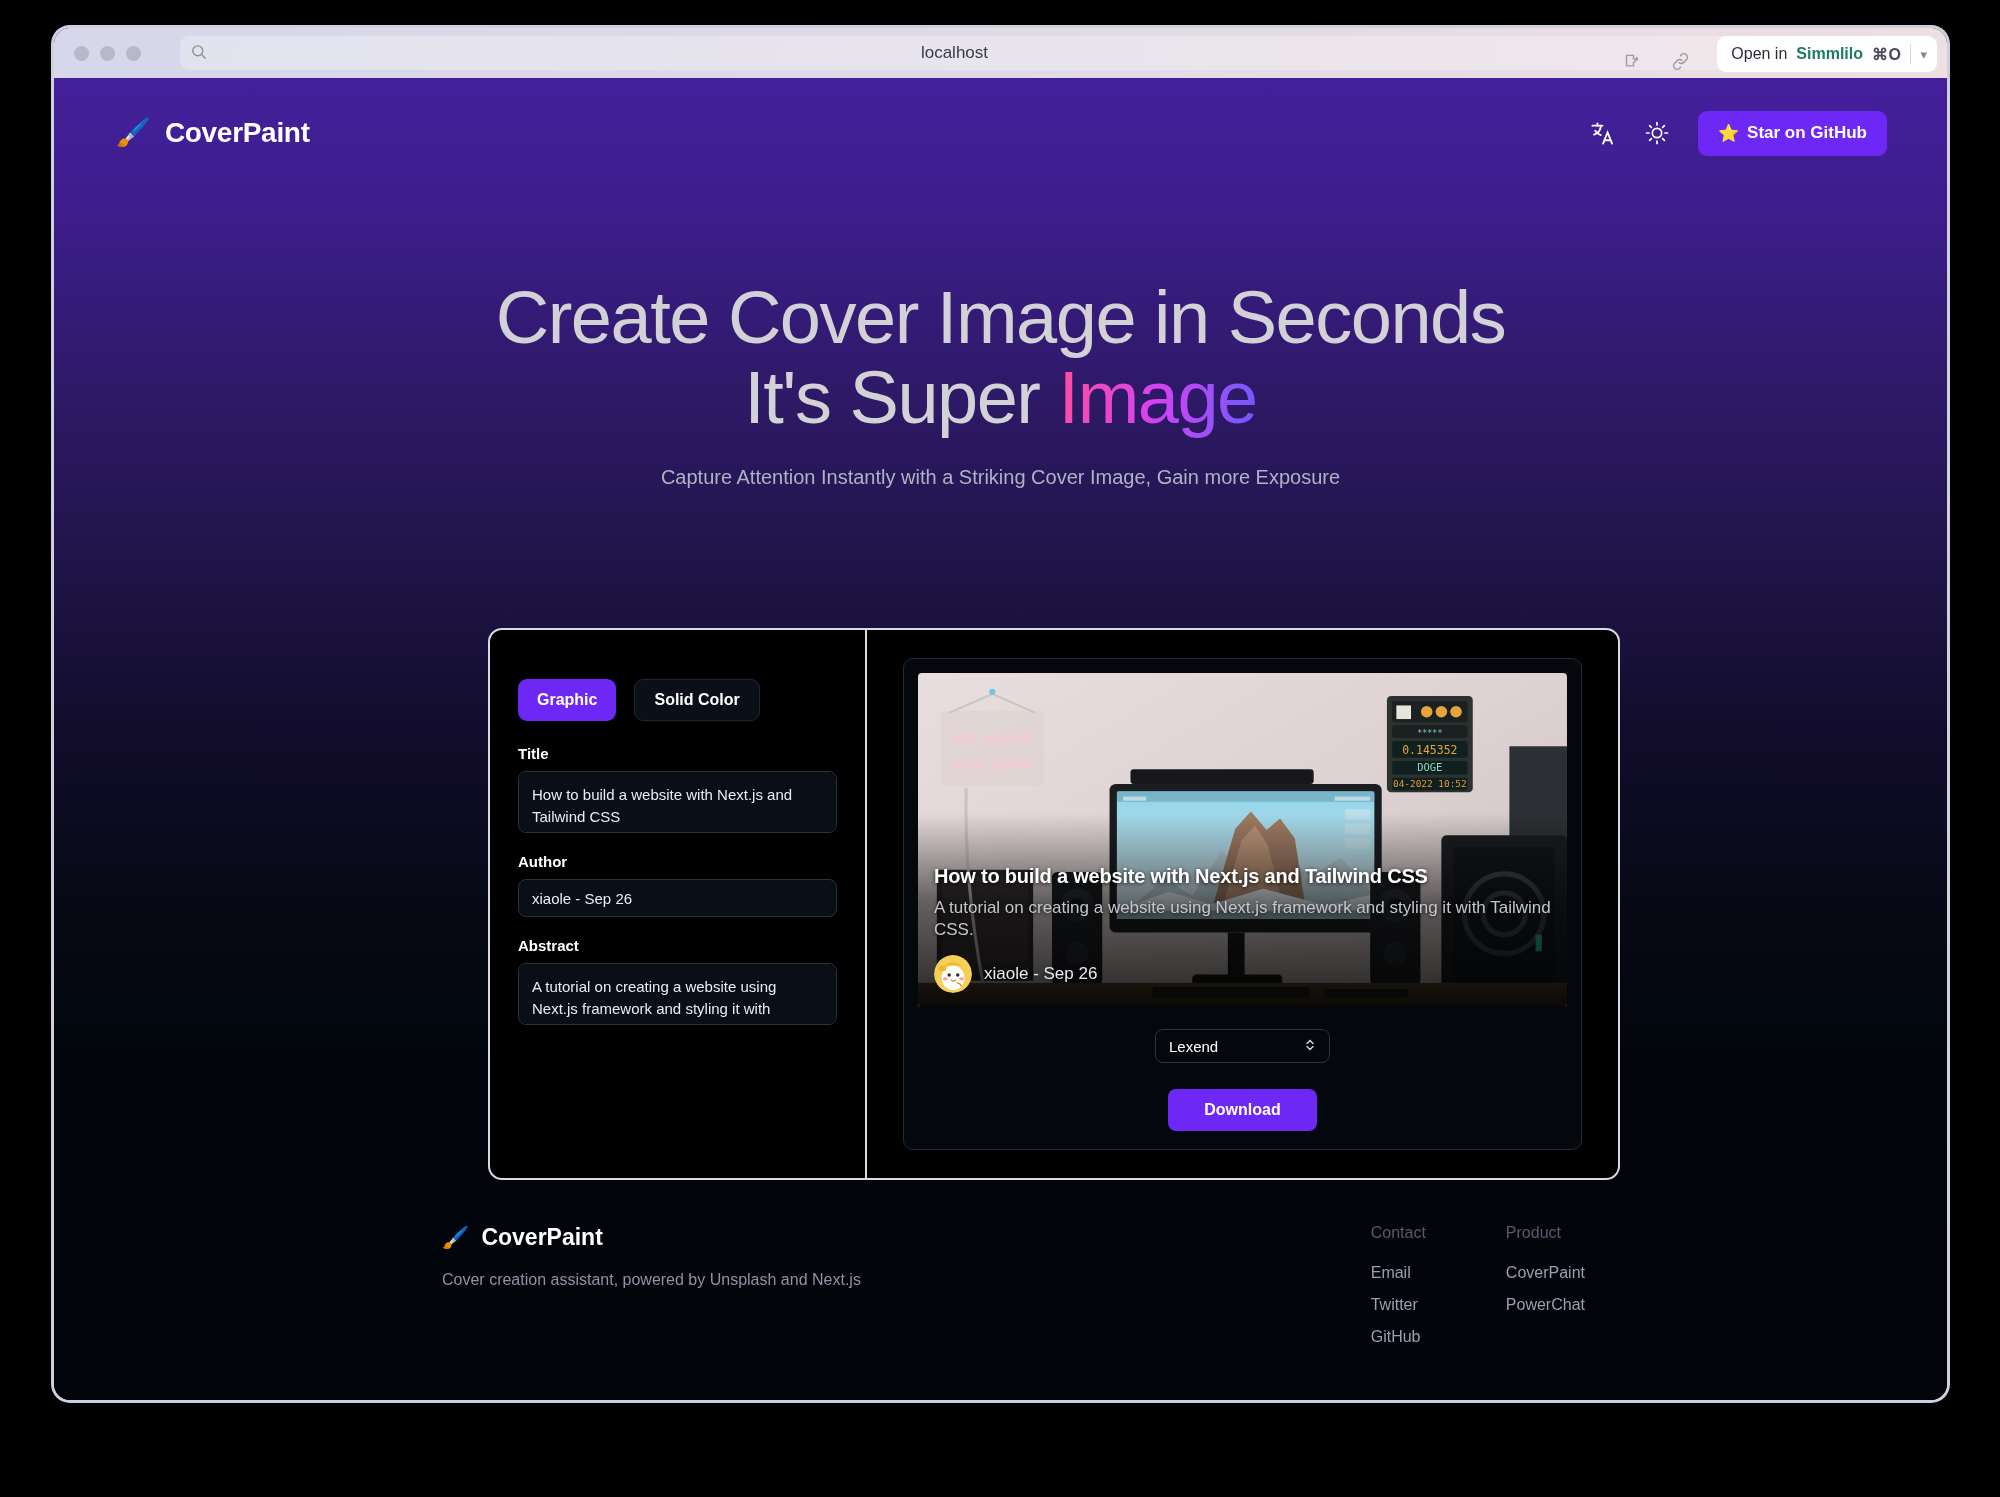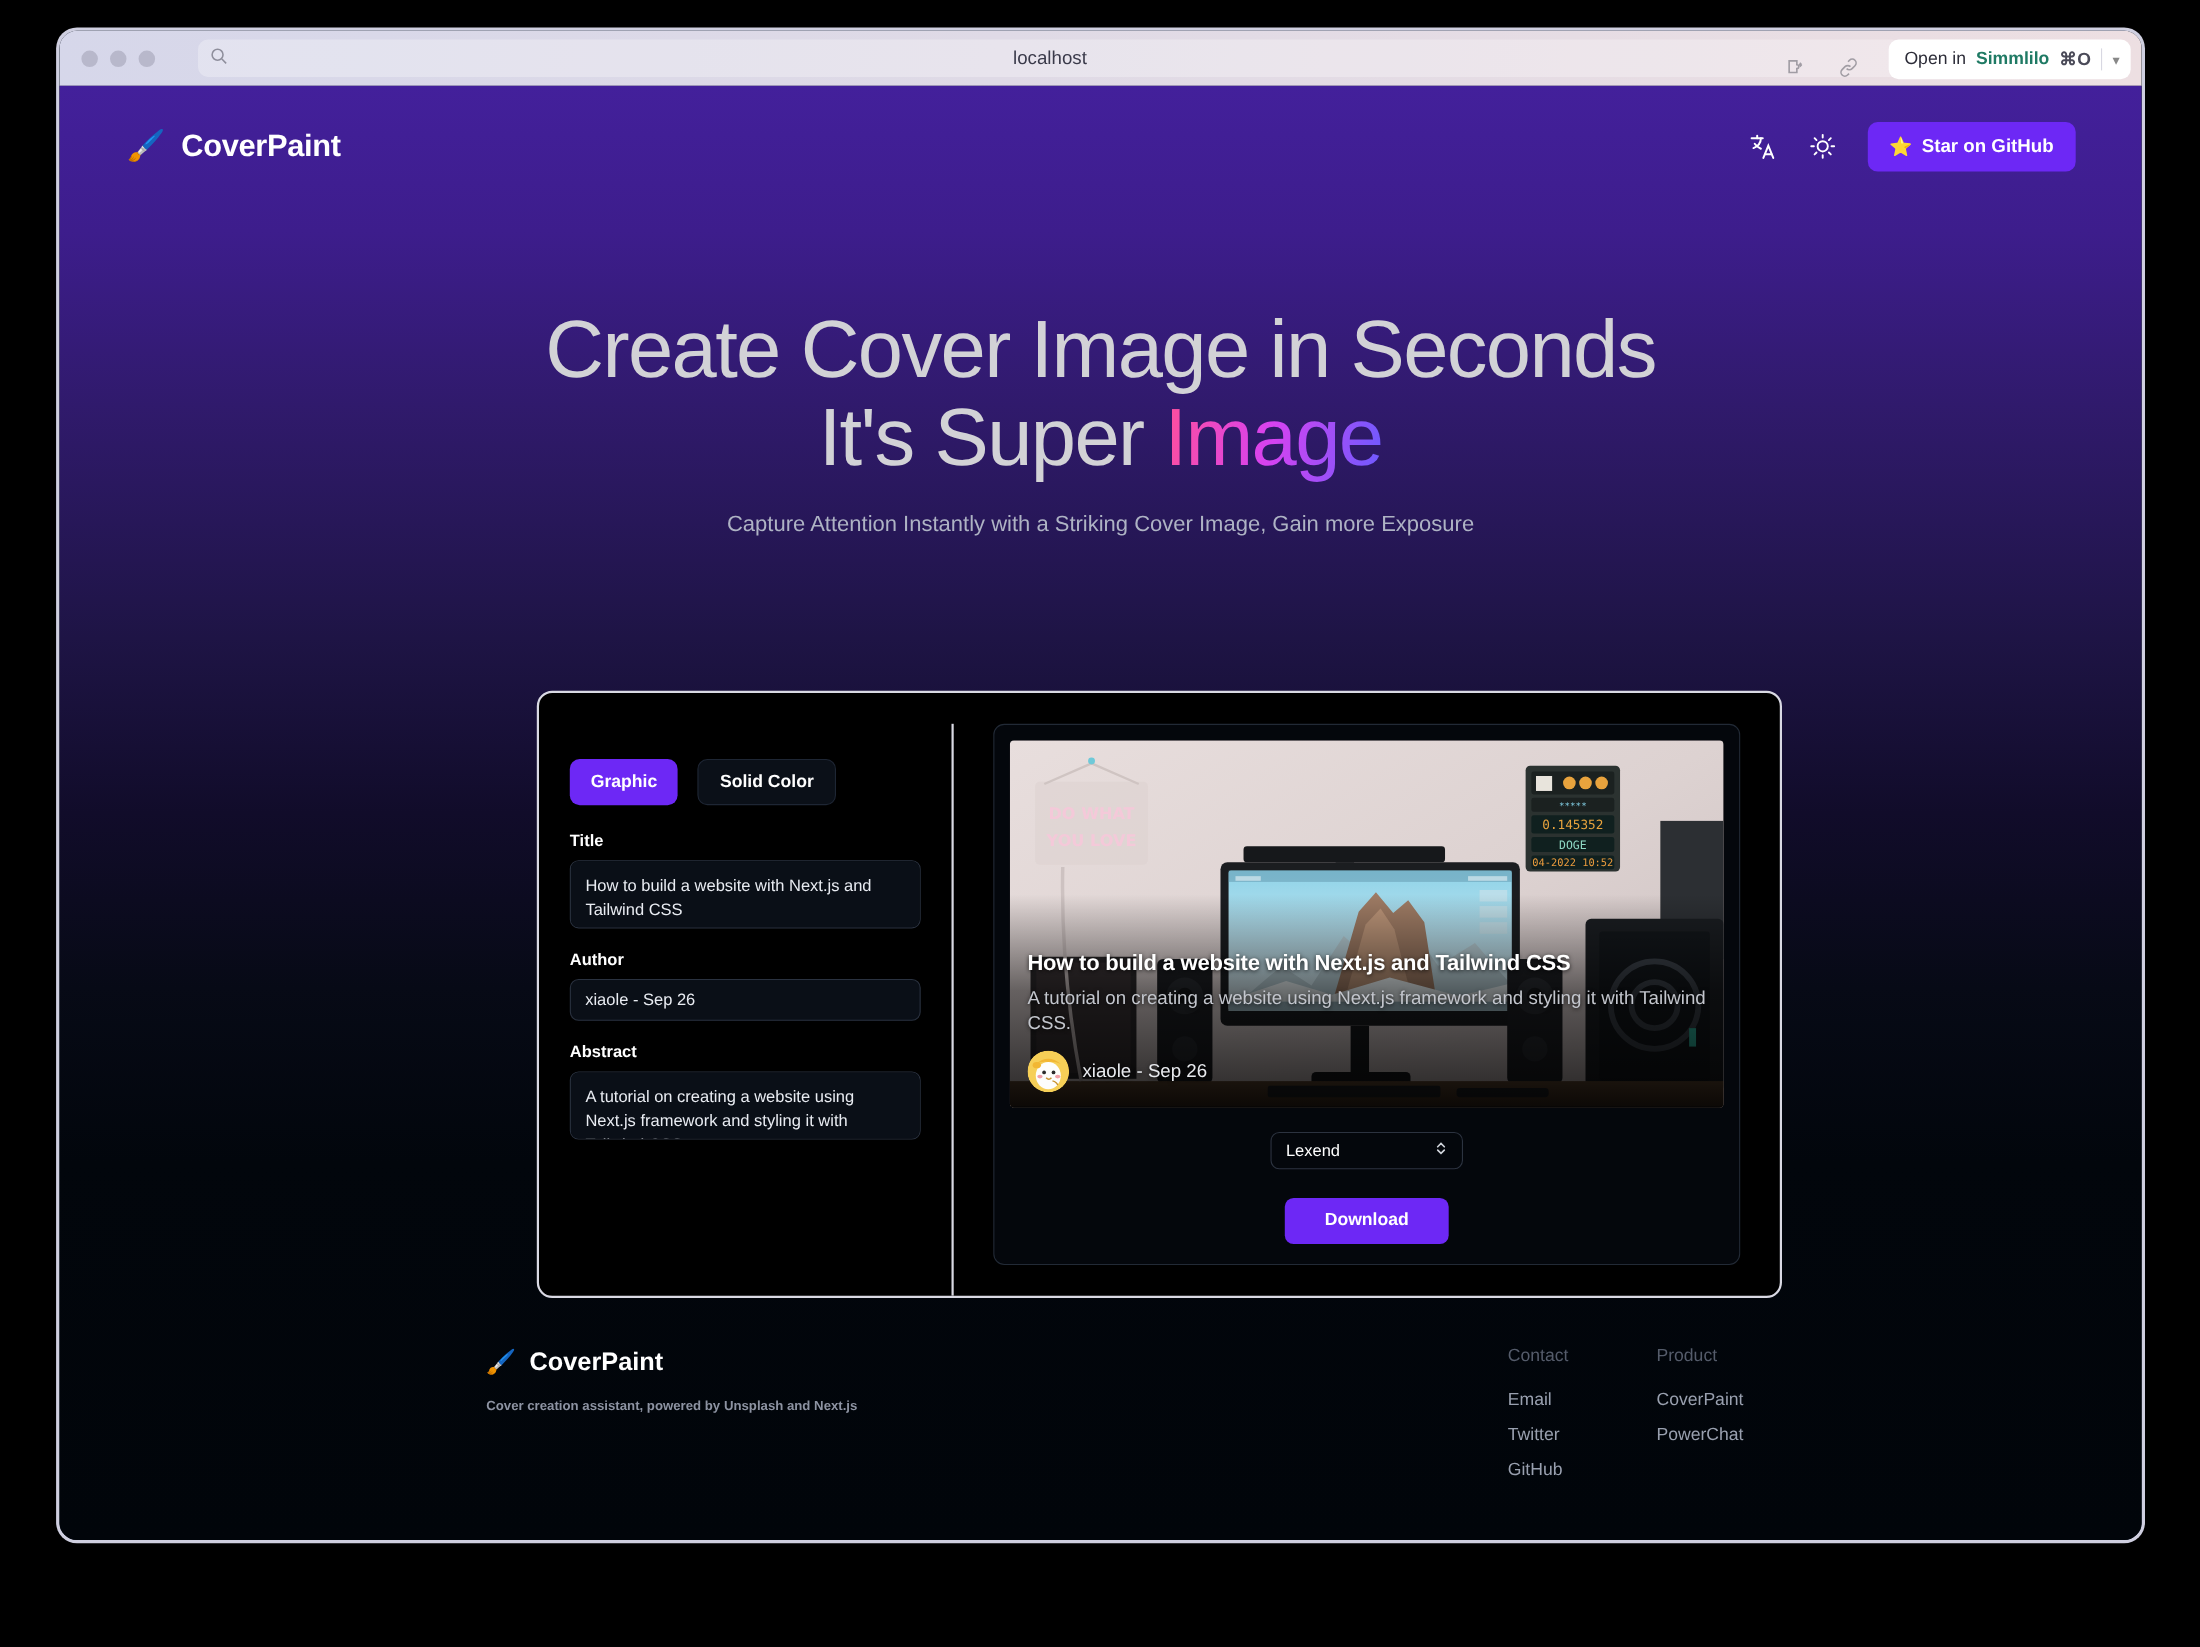--- a/index.html
+++ b/index.html
@@ -95,21 +95,21 @@
     margin-top: 28px; font-size: 20px; color: #aeb3c4;
   }
 
   
   .editor {
     position: absolute; left: 434px; top: 550px;
     width: 1132px; height: 552px;
     border: 2px solid #d9d9e3; border-radius: 14px;
     background: #000; display: flex; overflow: hidden;
   }
-  .left-pane { width: 377px; padding: 32px 28px; border-right: 2px solid #d9d9e3; margin-top: 28px; }
+  .left-pane { width: 377px; padding: 49px 28px; border-right: 2px solid #d9d9e3; }
   .tabs { display: flex; gap: 18px; margin-bottom: 24px; }
   .tab {
     border: none; border-radius: 9px; padding: 11px 19px;
     font-size: 16px; font-weight: bold; color: #fff; cursor: pointer;
     font-family: "Liberation Sans", sans-serif;
   }
   .tab.active { background: #6d28f5; }
   .tab.inactive { background: #0b1018; border: 1px solid #1e2634; }
 
   .field-label { font-size: 15px; font-weight: bold; color: #fff; margin-bottom: 9px; }
@@ -184,21 +184,21 @@
 
   
   .footer {
     position: absolute; left: 0; right: 0; bottom: 40px;
     padding: 0 72px 0 388px;
     display: flex; justify-content: space-between;
   }
   .f-left .f-logo { display: flex; align-items: center; gap: 12px; }
   .f-left .f-logo .emoji { font-size: 22px; }
   .f-left .f-logo .name { font-size: 23px; font-weight: bold; color: #fff; }
-  .f-left .f-tag { margin-top: 20px; font-size: 12px; color: #8d93a2; font-weight: bold; }
+  .f-left .f-tag { margin-top: 20px; font-size: 16px; color: #8d93a2; }
   .f-cols { display: flex; gap: 80px; padding-right: 290px; }
   .f-col-h { font-size: 16px; color: #555c6b; margin-bottom: 22px; }
   .f-link { font-size: 16px; color: #99a0af; margin-bottom: 14px; cursor: pointer; display: block; }
 </style>
 </head>
 <body>
 
 <div class="window">
 
   <div class="titlebar">

